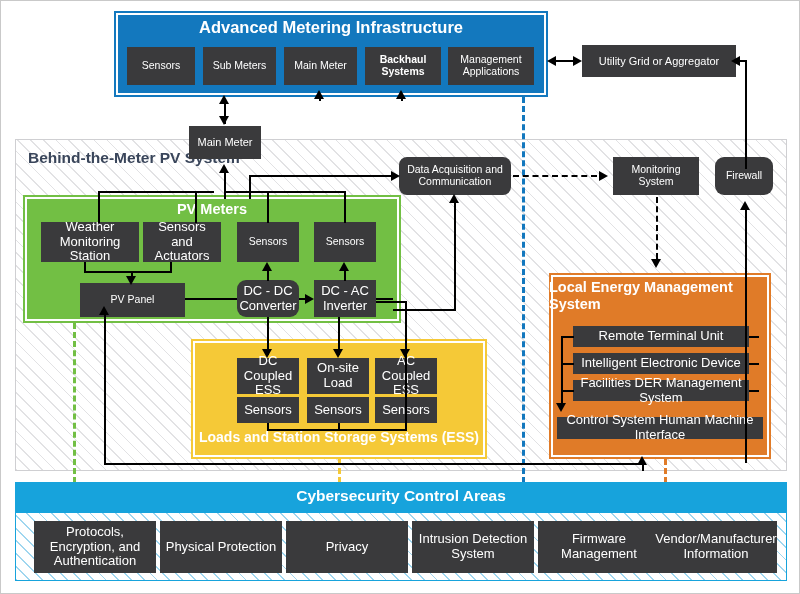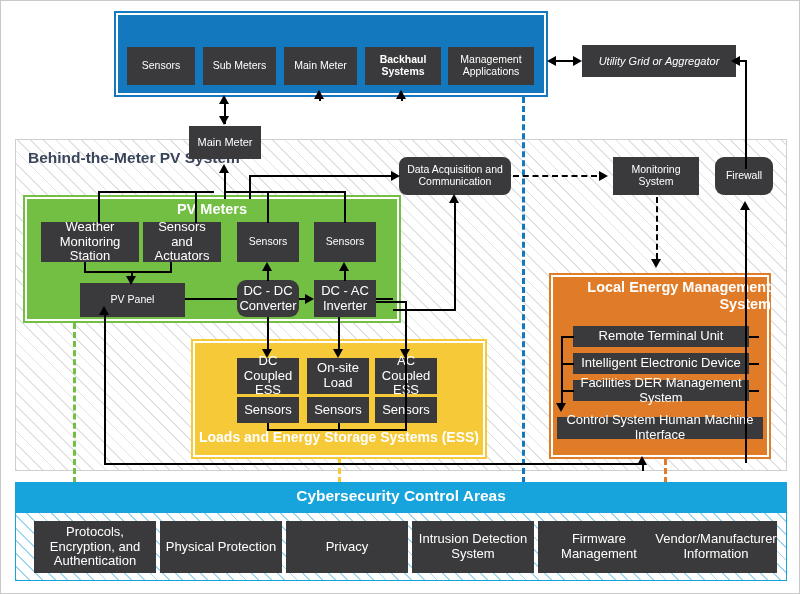--- a/index.html
+++ b/index.html
@@ -46,21 +46,21 @@
   #ess{position:absolute;left:190px;top:338px;width:296px;height:120px;
       background:#f5c937;border:2px solid #f5c937;box-sizing:border-box;z-index:3;
       box-shadow:inset 0 0 0 2px #ffffff;}
   #ess-title{position:absolute;left:190px;top:428px;width:296px;text-align:center;
       color:#fff;font-size:14px;font-weight:bold;z-index:7;}
 
   
   #lems{position:absolute;left:548px;top:272px;width:222px;height:186px;
       background:#e07b28;border:2px solid #e07b28;box-sizing:border-box;z-index:3;
       box-shadow:inset 0 0 0 2px #ffffff;}
-  #lems-title{position:absolute;left:548px;top:278px;width:222px;text-align:right;
+  #lems-title{position:absolute;left:548px;top:278px;width:222px;text-align:left;
       color:#fff;font-size:14.5px;font-weight:bold;line-height:1.15;z-index:7;}
 
   
   #cyber-bar{position:absolute;left:14px;top:481px;width:772px;height:31px;
       background:#17a3dc;z-index:5;}
   #cyber-title{position:absolute;left:14px;top:486px;width:772px;text-align:center;
       color:#fff;font-size:15.5px;font-weight:bold;z-index:7;}
   #cyber-body{position:absolute;left:14px;top:512px;width:772px;height:68px;
       border:1px solid #17a3dc;border-top:none;box-sizing:border-box;z-index:4;
       background-color:#ffffff;
@@ -93,27 +93,28 @@
 
   <div id="btm" class="hatch"></div>
   <div id="btm-label">Behind-the-Meter PV System</div>
 
   <div class="vdash vd-green" style="left:72px;  top:322px;height:160px;"></div>
   <div class="vdash vd-yellow" style="left:337px; top:458px;height:24px;"></div>
   <div class="vdash vd-blue" style="left:521px; top:96px; height:386px;"></div>
   <div class="vdash vd-orange" style="left:663px; top:458px;height:24px;"></div>
 
   <div id="ami"></div>
+  <div id="ami-title">Advanced Metering Infrastructure</div>
   <div class="node sm" style="left:126px;top:46px;width:68px;height:38px;">Sensors</div>
   <div class="node sm" style="left:202px;top:46px;width:73px;height:38px;">Sub Meters</div>
   <div class="node sm" style="left:283px;top:46px;width:73px;height:38px;">Main Meter</div>
   <div class="node sm" style="left:364px;top:46px;width:76px;height:38px;font-weight:bold;">Backhaul Systems</div>
   <div class="node sm" style="left:447px;top:46px;width:86px;height:38px;">Management Applications</div>
 
-  <div class="node" style="left:581px;top:44px;width:154px;height:32px;font-style:italic;">Utility Grid or Aggregator</div>
+  <div class="node" style="left:581px;top:44px;width:154px;height:32px;">Utility Grid or Aggregator</div>
 
   <div class="ln lnh" style="left:553px;top:59px;width:26px;"></div>
   <div class="arr arr-lt" style="left:546px;top:54.5px;"></div>
   <div class="arr arr-rt" style="left:572px;top:54.5px;"></div>
 
   <div class="ln lnv" style="left:744px;top:60px;height:108px;"></div>
   <div class="ln lnh" style="left:737px;top:59px;width:9px;"></div>
   <div class="arr arr-lt" style="left:730px;top:54.5px;"></div>
 
   <div class="node" style="left:188px;top:125px;width:72px;height:33px;">Main Meter</div>
@@ -191,21 +192,21 @@
 
   <div class="ln lnv" style="left:266px;top:316px;height:38px;"></div>
   <div class="arr arr-dn" style="left:261px;top:348px;"></div>
   <div class="ln lnv" style="left:337px;top:316px;height:38px;"></div>
   <div class="arr arr-dn" style="left:332px;top:348px;"></div>
   <div class="ln lnv" style="left:404px;top:300px;height:54px;"></div>
   <div class="ln lnh" style="left:375px;top:300px;width:31px;"></div>
   <div class="arr arr-dn" style="left:399px;top:348px;"></div>
 
   <div id="ess"></div>
-  <div id="ess-title">Loads and Energy Storage Systems (ESS)</div>
+  <div id="ess-title">Loads and Station Storage Systems (ESS)</div>
 
   <div class="node xs" style="left:236px;top:357px;width:62px;height:36px;">DC Coupled ESS</div>
   <div class="node xs" style="left:306px;top:357px;width:62px;height:36px;">On-site Load</div>
   <div class="node xs" style="left:374px;top:357px;width:62px;height:36px;">AC Coupled ESS</div>
   <div class="node xs" style="left:236px;top:396px;width:62px;height:26px;">Sensors</div>
   <div class="node xs" style="left:306px;top:396px;width:62px;height:26px;">Sensors</div>
   <div class="node xs" style="left:374px;top:396px;width:62px;height:26px;">Sensors</div>
 
   <div class="ln lnh" style="left:266px;top:428px;width:140px;"></div>
   <div class="ln lnv" style="left:266px;top:422px;height:7px;"></div>

